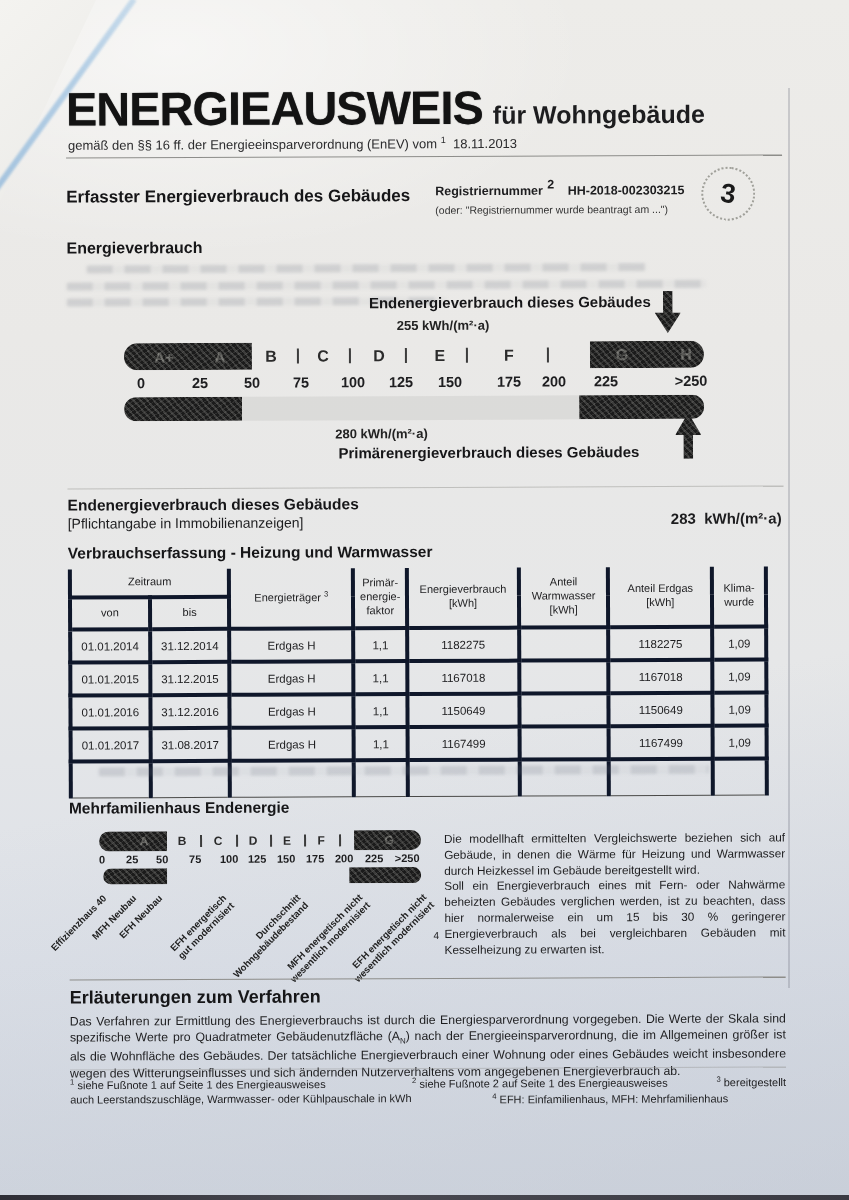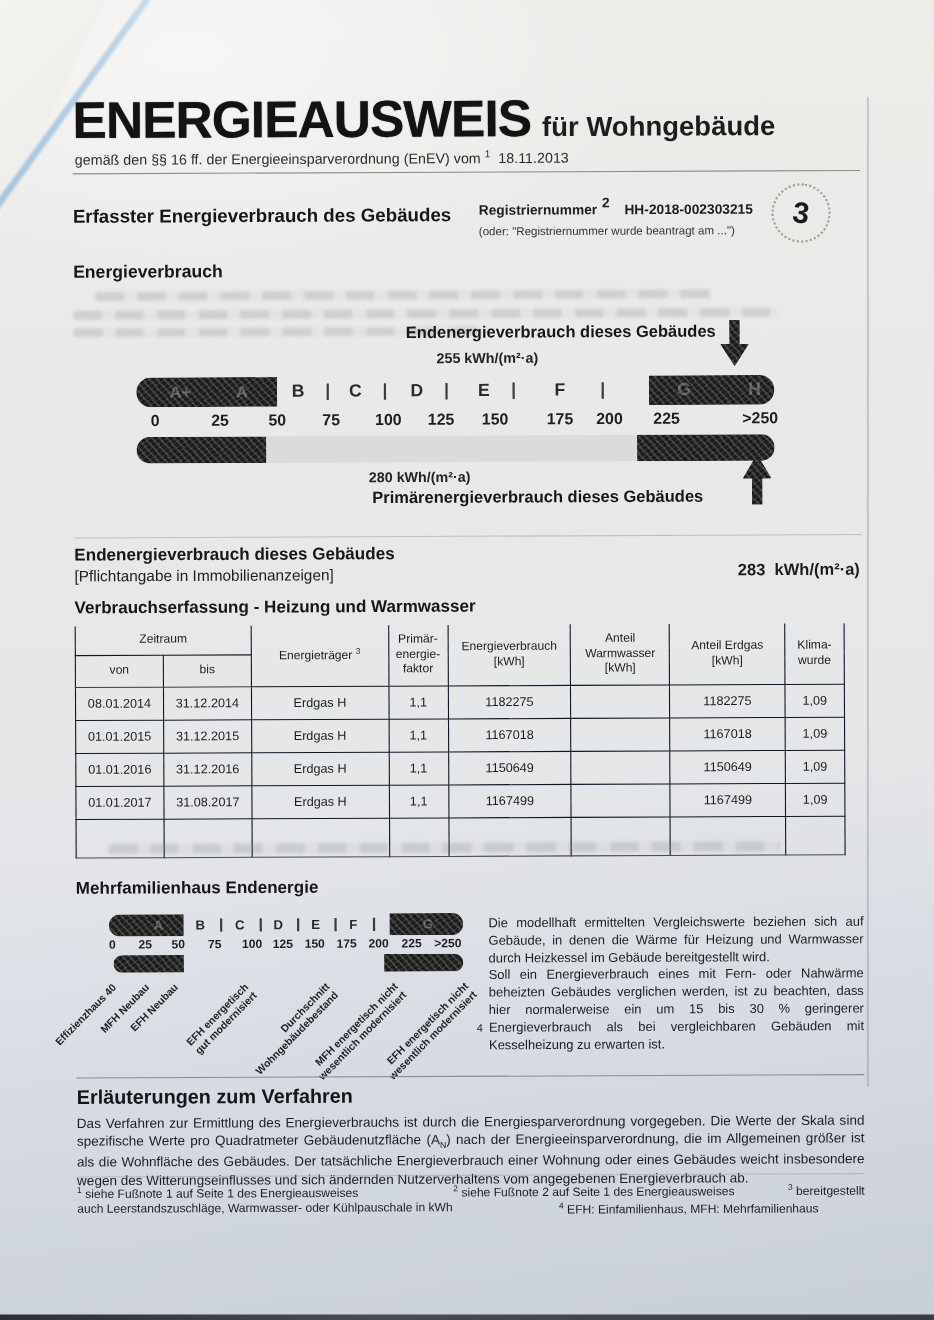--- a/index.html
+++ b/index.html
@@ -64,21 +64,21 @@
   .cls.in-dark{color:rgba(238,238,230,0.30);}
   .divider{position:absolute;width:2px;background:#3c3c3c;}
   .tick{position:absolute;transform:translateX(-50%);font-weight:700;color:#1e1e20;}
   .arrow{position:absolute;}
   .arrow.down{clip-path:polygon(32% 0,68% 0,68% 52%,100% 52%,50% 100%,0 52%,32% 52%);}
   .arrow.up{clip-path:polygon(50% 0,100% 48%,68% 48%,68% 100%,32% 100%,32% 48%,0 48%);}
   .chart-label{font-weight:700;font-size:15px;color:#161618;}
   .chart-value{font-size:13px;font-weight:700;color:#222;}
   
   table.vtab{border-collapse:collapse;width:700px;font-size:11.5px;color:#1c1c1e;}
-  table.vtab th,table.vtab td{border:1px solid #0f172a;text-align:center;padding:2px 3px;}
+  table.vtab th,table.vtab td{border:4px solid #0f172a;text-align:center;padding:2px 3px;}
   table.vtab th{font-weight:400;font-size:11px;white-space:pre-line;line-height:1.25;}
   table.vtab thead tr:first-child th{border-top:none;}
   table.vtab thead tr:last-child th{border-bottom:1.5px solid #3c3c3a;}
   table.vtab td{height:25px;}
   table.vtab tr.empty td{height:30px;border-bottom:1.2px solid #4a4a48;}
   
   .diag-label{
     position:absolute;top:0;width:112px;text-align:right;
     font-size:9.5px;line-height:1.15;color:#222;white-space:pre-line;
     transform:rotate(-45deg);transform-origin:100% 0;font-weight:700;
@@ -214,21 +214,21 @@
         <th rowspan="2">Klima-
 wurde</th>
       </tr>
       <tr>
         <th style="height:24px;">von</th>
         <th>bis</th>
       </tr>
     </thead>
     <tbody>
       <tr>
-        <td>08.01.2014</td>
+        <td>01.01.2014</td>
         <td>31.12.2014</td>
         <td>Erdgas H</td>
         <td>1,1</td>
         <td>1182275</td>
         <td></td>
         <td>1182275</td>
         <td>1,09</td>
       </tr>
       <tr>
         <td>01.01.2015</td>
@@ -341,16 +341,16 @@
   </div>
 
   <div class="abs rule" style="left:0;top:1068px;width:716px;opacity:.4;"></div>
   <div class="abs" style="left:0;top:1076px;width:716px;height:16px;">
     <span class="fn abs" style="left:0;"><sup>1</sup> <span>siehe Fußnote 1 auf Seite 1 des Energieausweises</span></span>
     <span class="fn abs" style="left:342px;"><sup>2</sup> <span>siehe Fußnote 2 auf Seite 1 des Energieausweises</span></span>
     <span class="fn abs" style="right:0;"><sup>3</sup> <span>bereitgestellt</span></span>
   </div>
   <div class="abs" style="left:0;top:1092px;width:716px;height:16px;">
     <span class="fn abs" style="left:0;">auch Leerstandszuschläge, Warmwasser- oder Kühlpauschale in kWh</span>
-    <span class="fn abs" style="left:438px;text-align:center;"><sup>4</sup> <span>EFH: Einfamilienhaus, MFH: Mehrfamilienhaus</span></span>
+    <span class="fn abs" style="left:422px;text-align:center;"><sup>4</sup> <span>EFH: Einfamilienhaus, MFH: Mehrfamilienhaus</span></span>
   </div>
 
 </div>
 
 </body></html>

